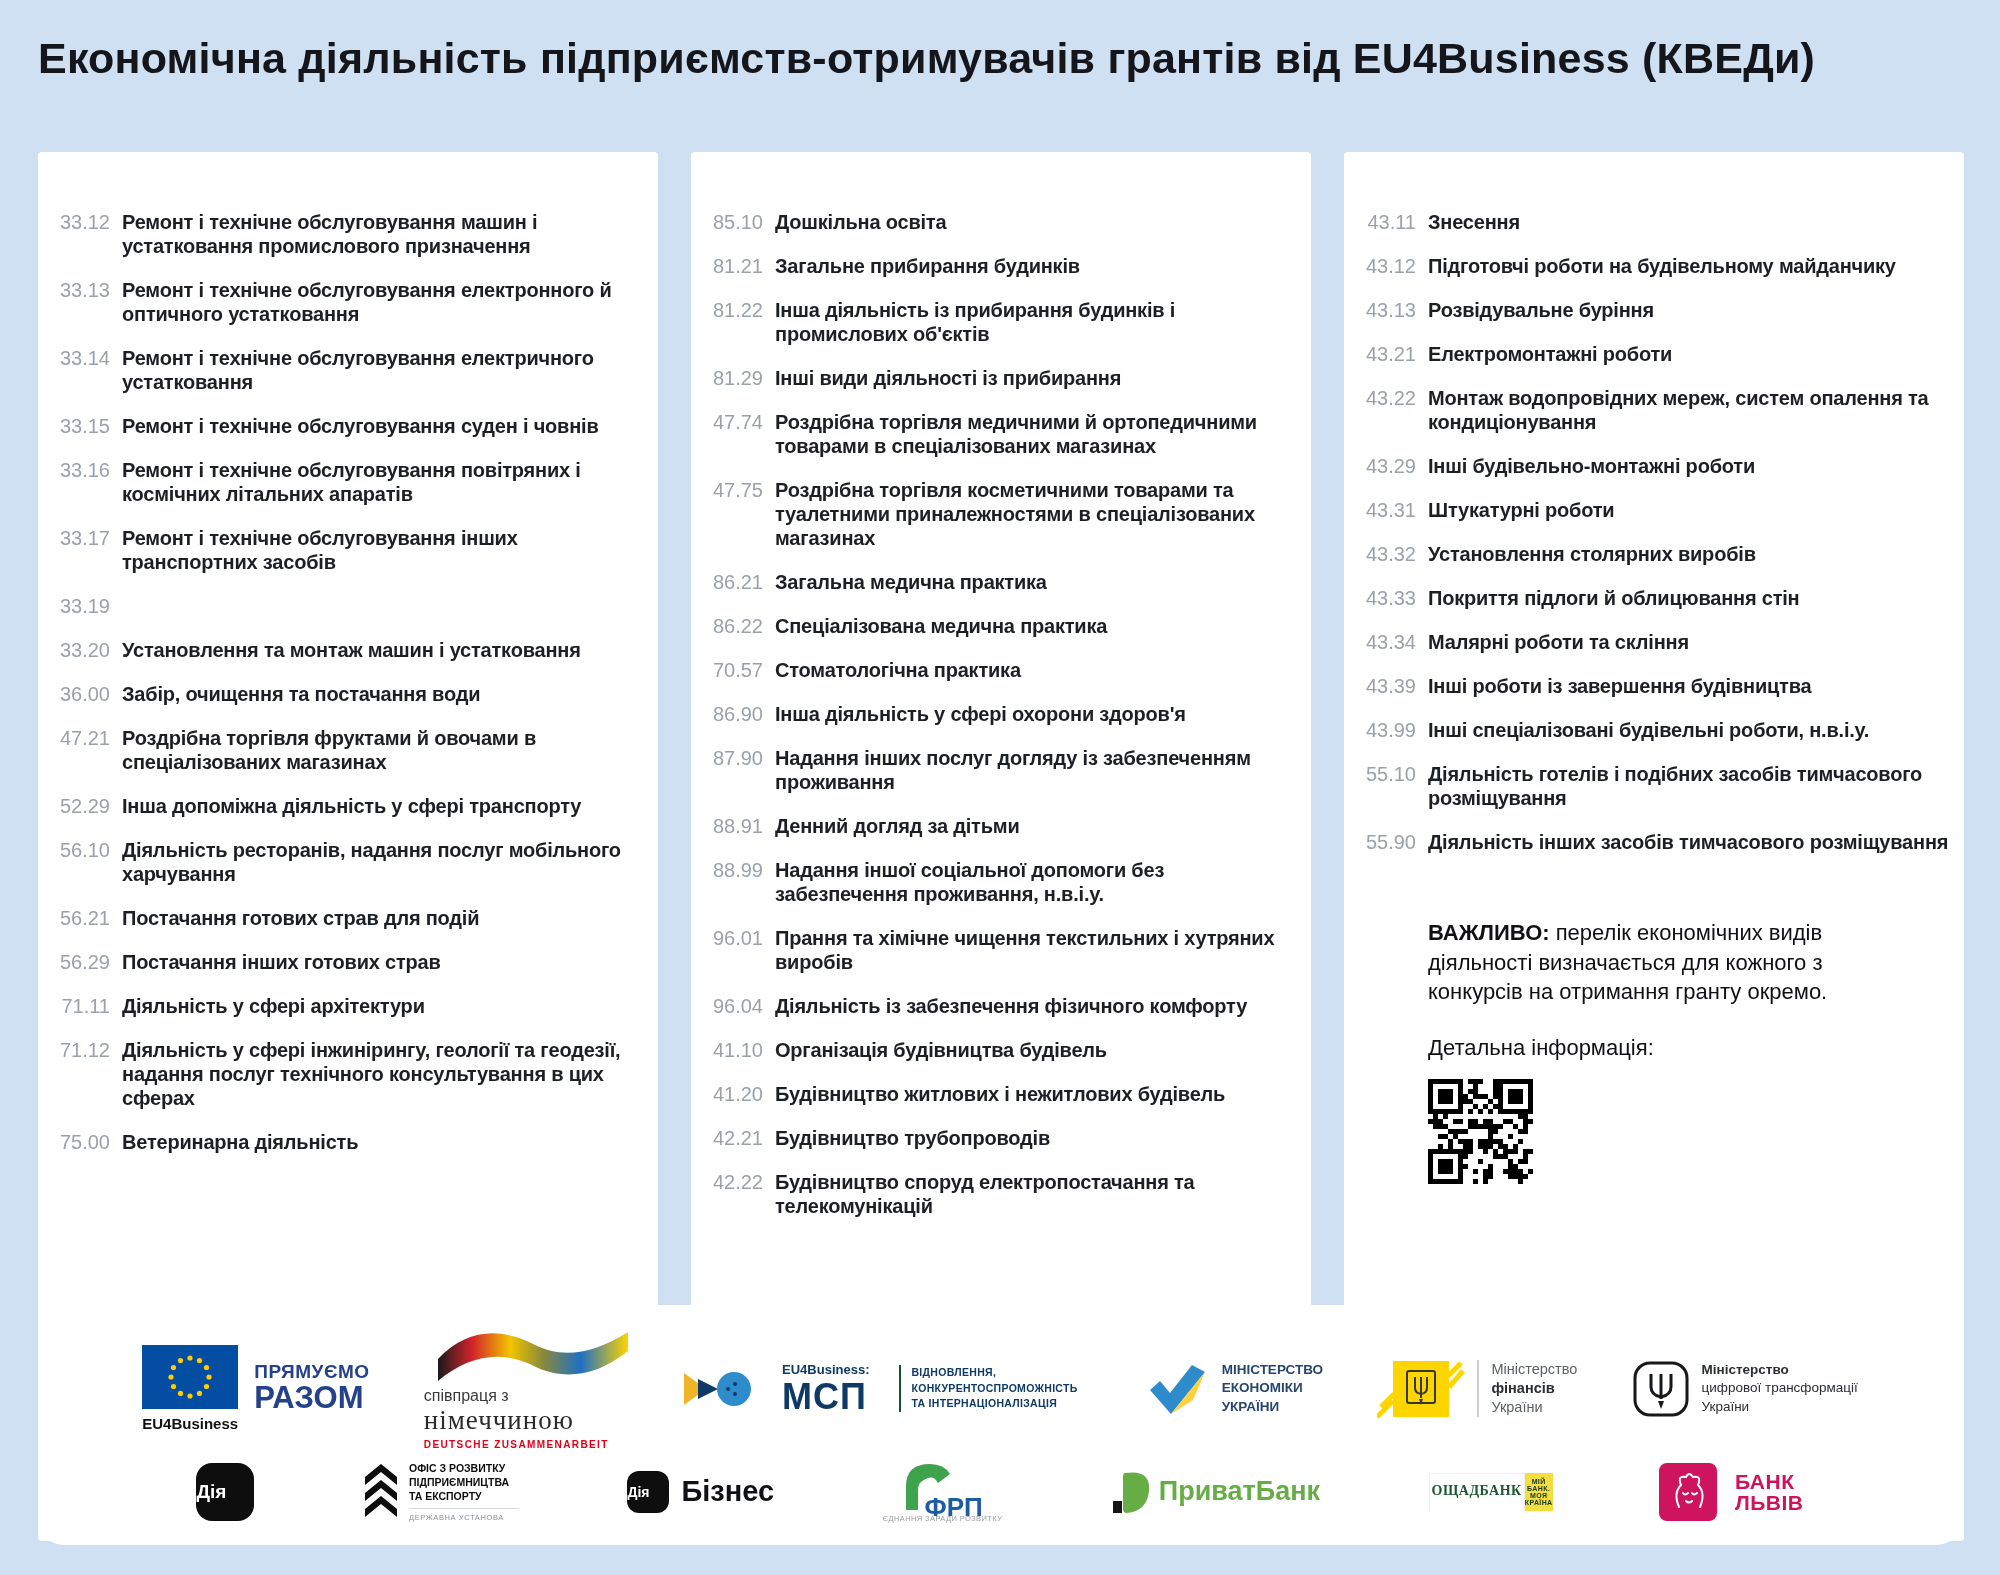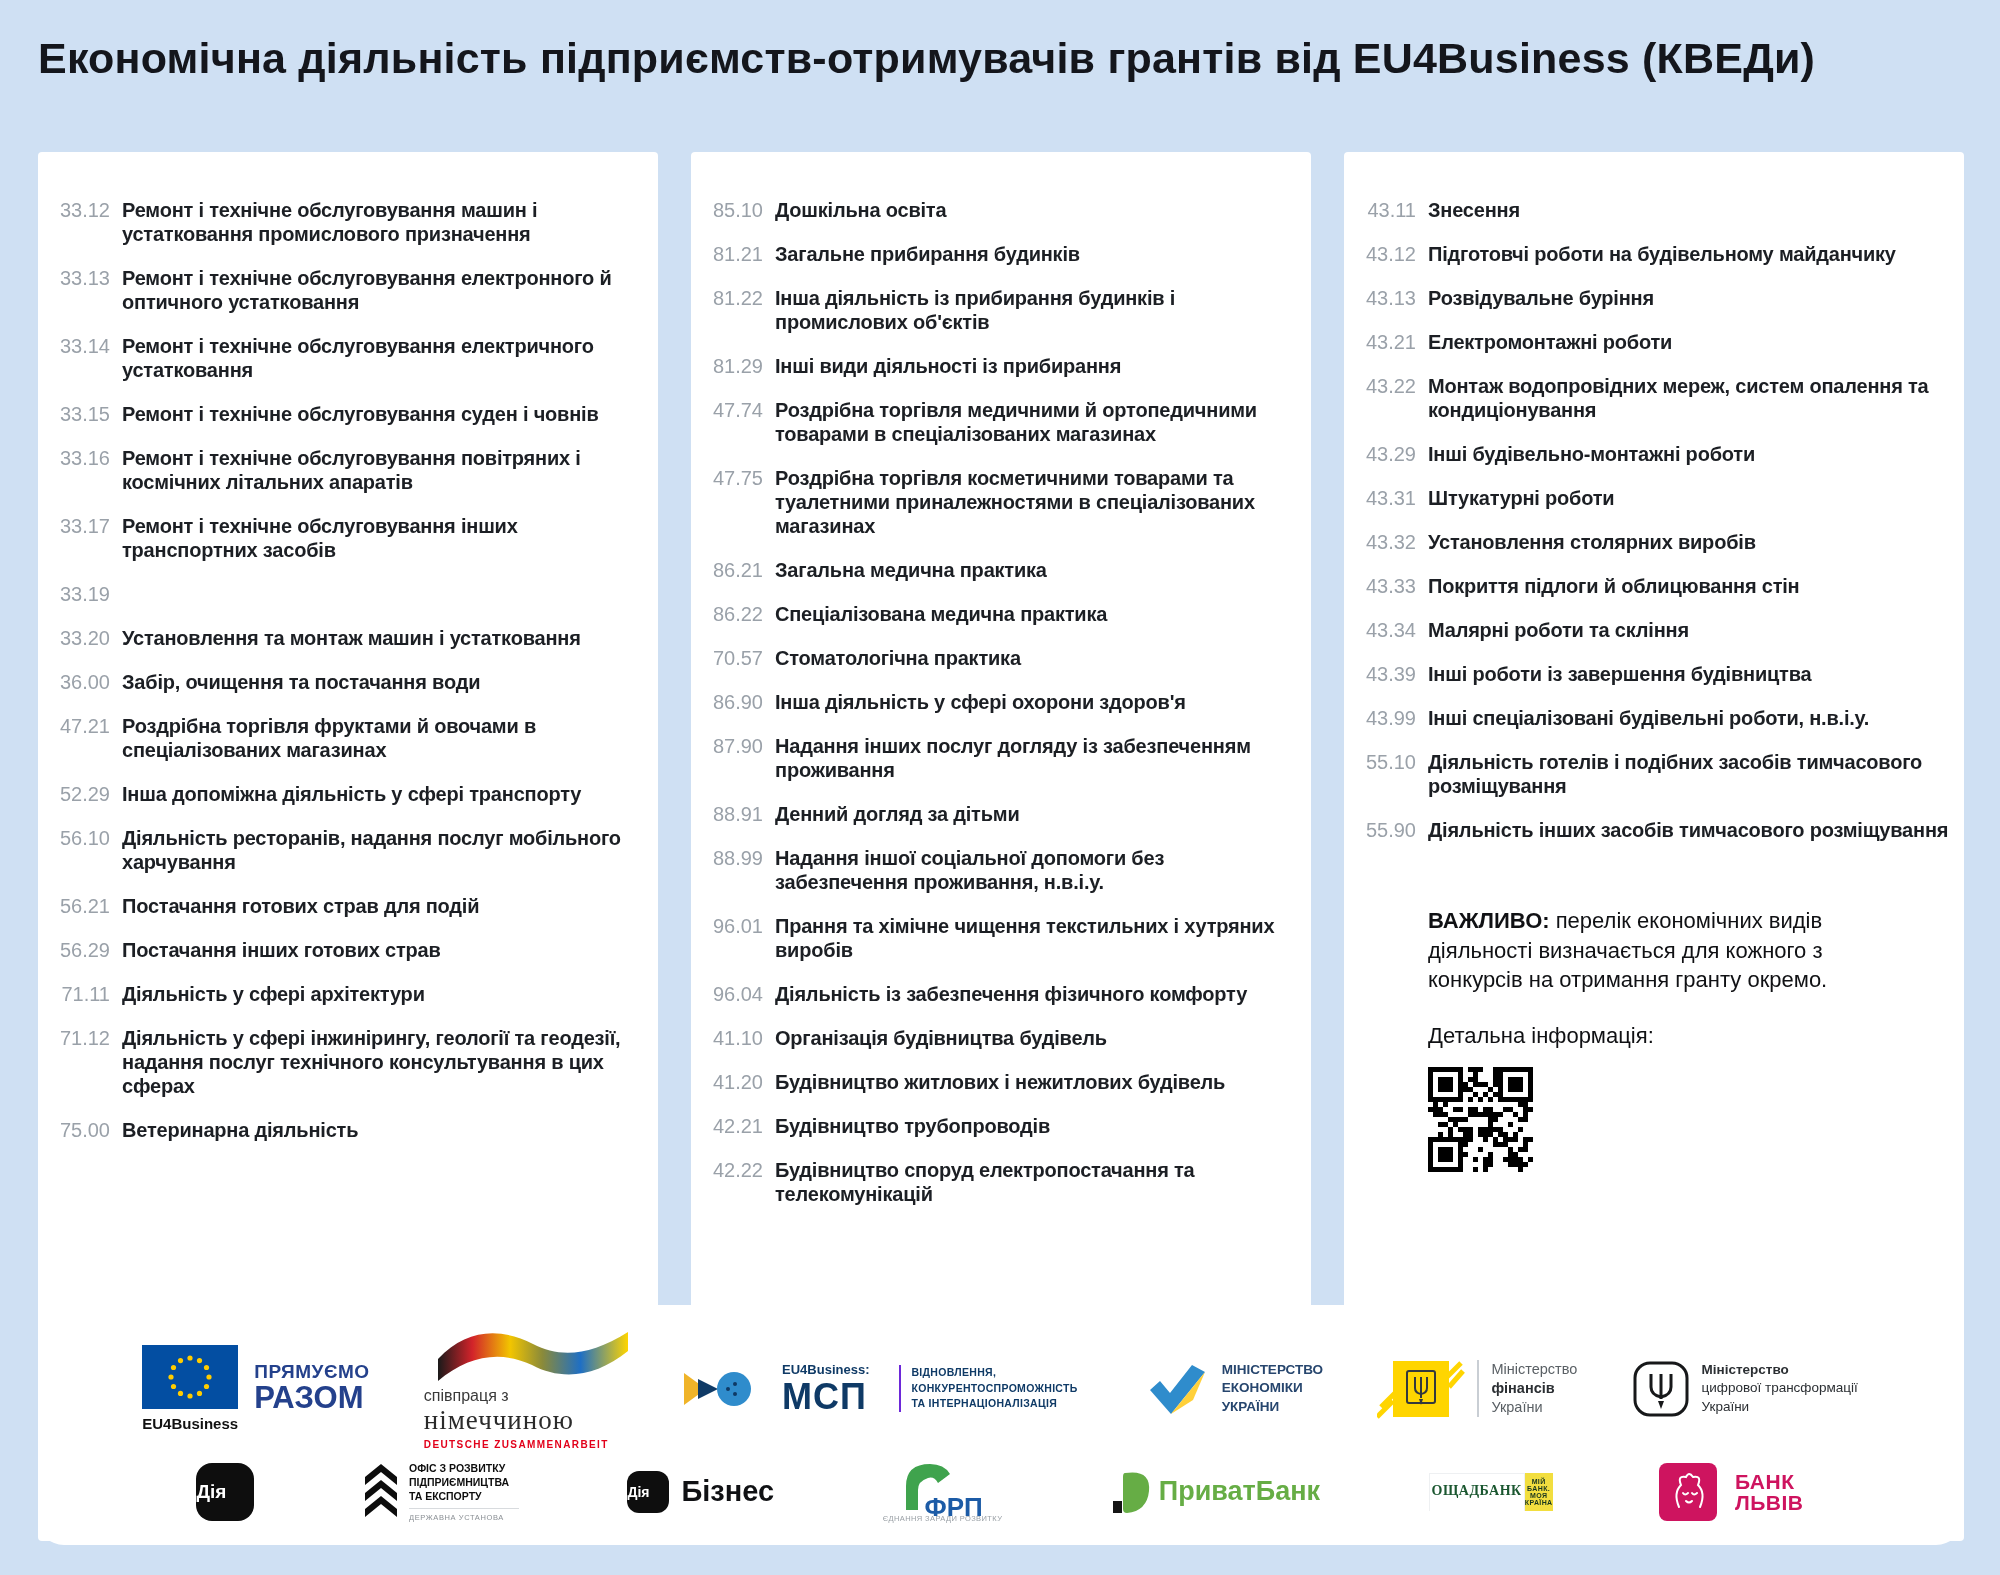--- a/index.html
+++ b/index.html
@@ -10,21 +10,21 @@
     position:relative;overflow:hidden;
   }
   .page{position:absolute;inset:0;}
   .page-title{
     position:absolute;left:38px;top:34px;margin:0;
     font-size:43px;font-weight:bold;color:#14161c;letter-spacing:.2px;
   }
   .cards{position:absolute;left:38px;top:152px;display:flex;gap:33px;}
   .card{
     width:620px;height:1389px;background:#fff;border-radius:4px;
-    box-sizing:border-box;padding:46px 10px 30px 18px;
+    box-sizing:border-box;padding:58px 10px 30px 18px;
   }
   .item{display:flex;column-gap:12px;margin-bottom:20px;}
   .code{
     flex:0 0 54px;text-align:right;color:#9aa1a9;
     font-size:20px;line-height:1.2;
   }
   .desc{
     color:#1c1f24;font-size:20px;line-height:1.2;font-weight:bold;
     letter-spacing:-0.2px;
   }
@@ -58,21 +58,21 @@
   .g-l1{font-size:16px;color:#3a3a3a;margin-top:2px;}
   .g-l2{font-size:27px;color:#2b2b2b;font-family:"Liberation Serif","DejaVu Serif",serif;letter-spacing:1px;}
   .g-l3{font-size:10px;font-weight:bold;color:#e2001a;letter-spacing:1.4px;margin-top:3px;}
 
   
   .msp{gap:24px;}
   .msp-mid{display:flex;flex-direction:column;line-height:1;}
   .msp-brand{font-size:13px;font-weight:bold;color:#0f3a66;margin-bottom:3px;}
   .msp-abbr{font-size:36px;font-weight:bold;color:#0f3a66;letter-spacing:1px;}
   .msp-caption{
-    border-left:2px solid #6d28d9;padding-left:10px;margin-left:6px;
+    border-left:2px solid #14532d;padding-left:10px;margin-left:6px;
     width:180px;font-size:10.5px;font-weight:bold;color:#0f3a66;line-height:1.5;
     letter-spacing:.3px;
   }
 
   
   .ministry{gap:12px;}
   .ministry-text{display:flex;flex-direction:column;font-size:13.5px;line-height:1.35;color:#27466e;font-weight:bold;}
   .minfin-text{
     display:flex;flex-direction:column;font-size:14.5px;line-height:1.3;color:#5a6065;
     border-left:2px solid #c9ced4;padding-left:12px;font-weight:normal;

